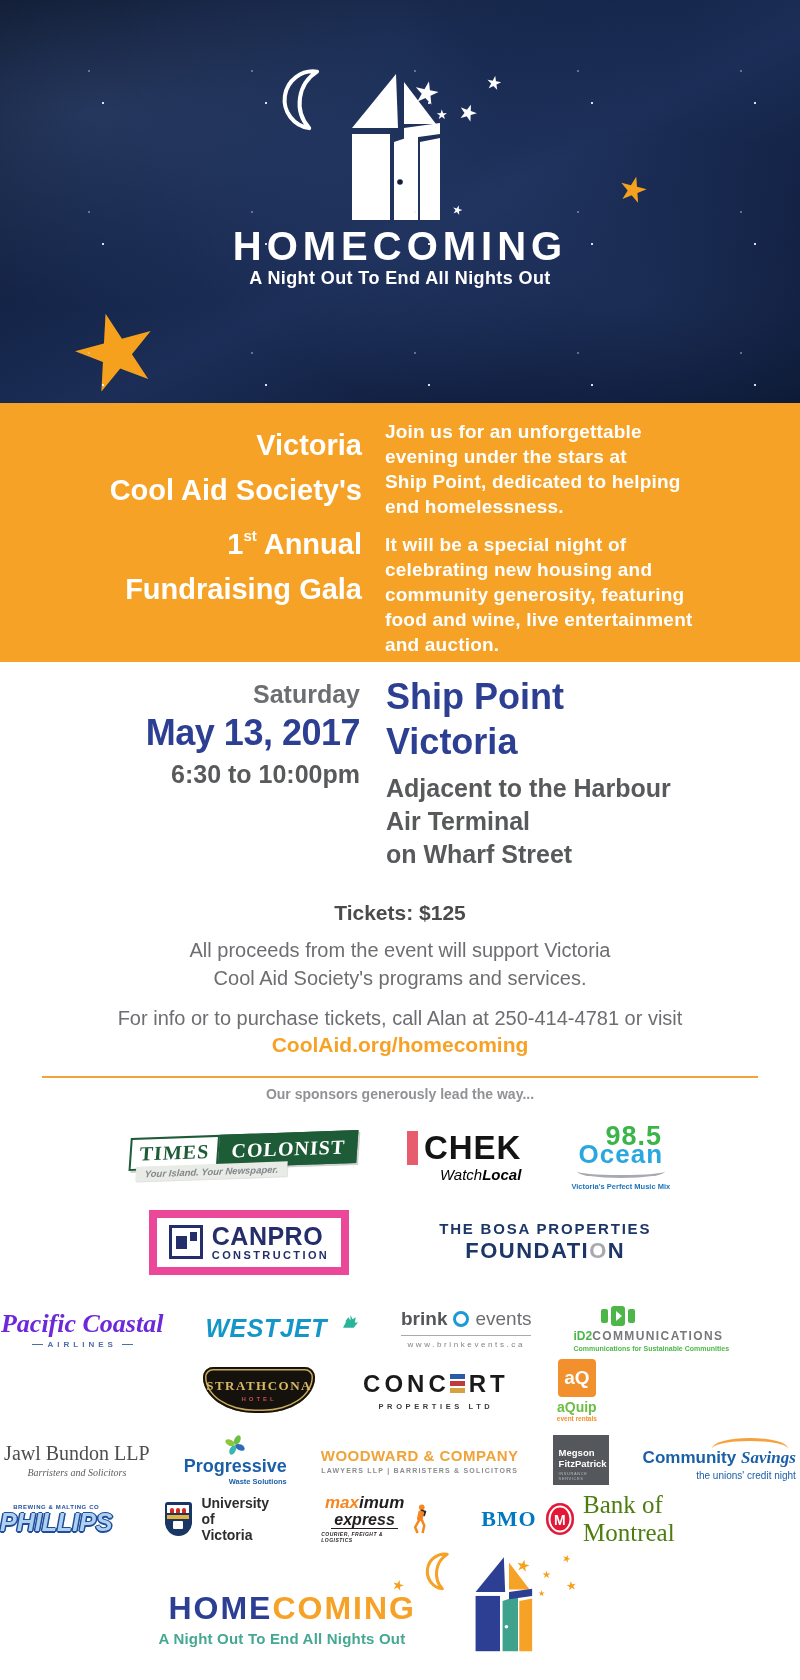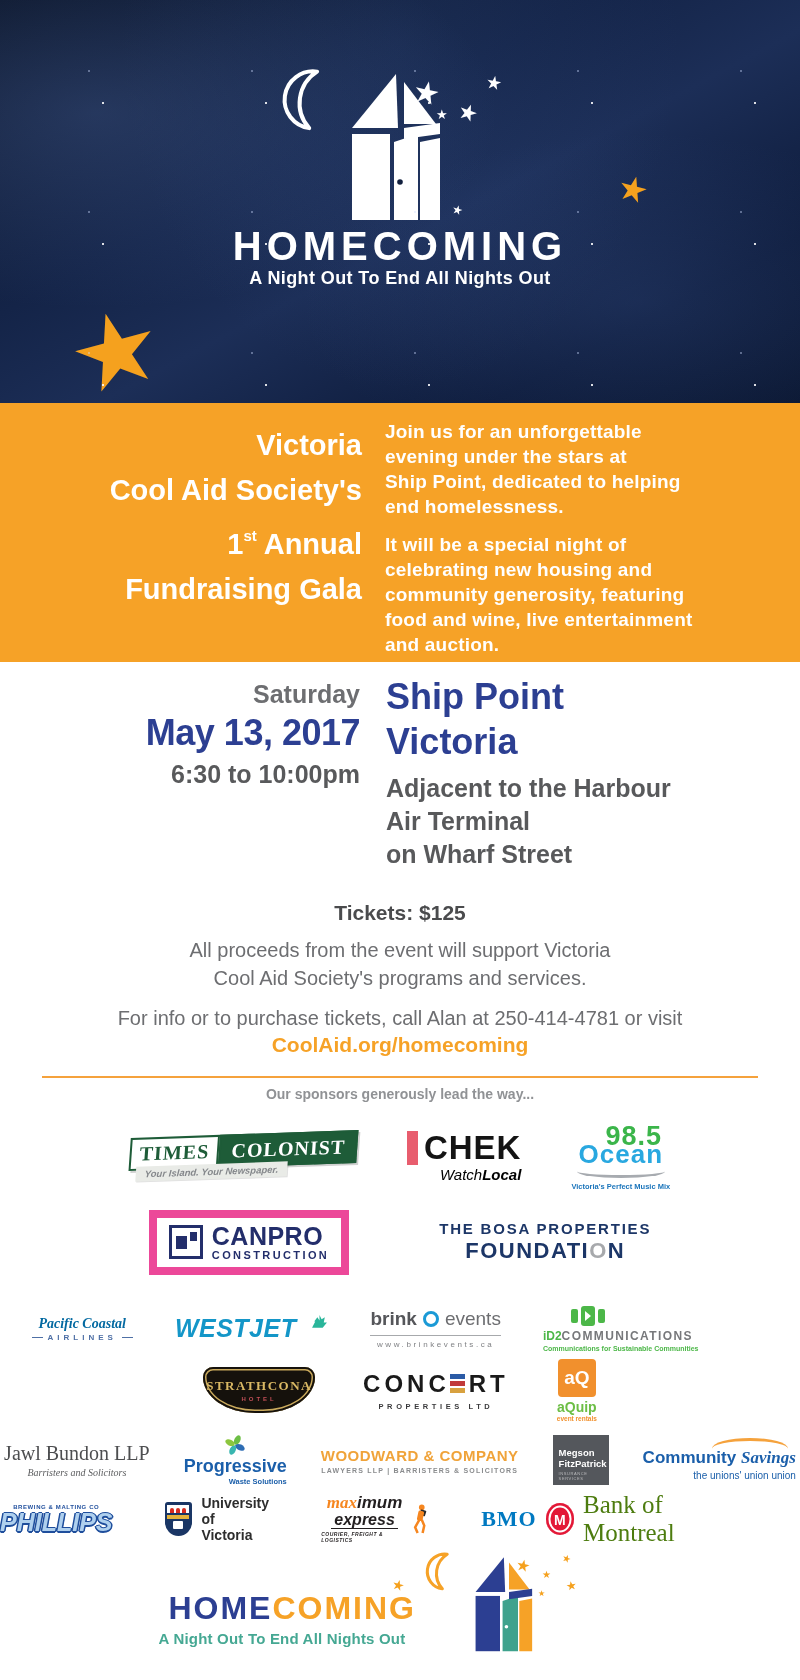--- a/index.html
+++ b/index.html
@@ -109,21 +109,21 @@
   .canpro-sub{color:#232E6B;font-size:11px;font-weight:800;letter-spacing:2.4px;}
 
   
   .lg-bosa{text-align:center;color:#1C3667;}
   .bosa-l1{font-size:15px;font-weight:600;letter-spacing:1.8px;}
   .bosa-l2{font-size:22px;font-weight:800;letter-spacing:1.5px;margin-top:1px;}
   .bosa-o{color:#A7A9AC;}
 
   
   .lg-pacific{display:flex;flex-direction:column;align-items:center;}
-  .pac-name{font-family:"Liberation Serif",serif;font-style:italic;font-weight:700;font-size:14px;color:#0369a1;}
+  .pac-name{font-family:"Liberation Serif",serif;font-style:italic;font-weight:700;font-size:26px;color:#6d28d9;}
   .pac-sub{display:flex;align-items:center;gap:5px;margin-top:1px;}
   .pac-sub span{font-size:8px;letter-spacing:4px;color:#4E6FA5;font-weight:700;}
   .pac-line{width:11px;height:1px;background:#4E6FA5;}
 
   
   .lg-westjet{display:flex;align-items:flex-start;gap:15px;}
   .wj-name{font-size:25px;font-weight:800;font-style:italic;color:#1496C8;letter-spacing:.5px;}
 
   
   .lg-brink{display:flex;flex-direction:column;align-items:center;}
@@ -213,21 +213,21 @@
   .uvic-band{width:22px;height:8px;background:#fff;display:flex;justify-content:center;align-items:flex-end;gap:2px;}
   .uvic-bird{width:4px;height:5px;background:#D52B1E;border-radius:2px 2px 0 0;}
   .uvic-bar{width:22px;height:4px;background:#E4B23A;}
   .uvic-book{width:10px;height:8px;background:#fff;border-radius:1px;}
   .uvic-text{font-size:14px;font-weight:700;color:#2D2D2D;line-height:1.15;}
 
   
   .lg-max{display:flex;align-items:center;gap:3px;}
   .max-text{display:flex;flex-direction:column;align-items:center;font-style:italic;}
   .max-l1{font-size:17px;font-weight:800;line-height:.95;}
-  .max-p1{color:#F6861F;font-family:Liberation Serif, serif;}.max-p2{color:#231F20;}
+  .max-p1{color:#F6861F;}.max-p2{color:#231F20;}
   .max-l2{font-size:16px;font-weight:700;color:#231F20;border-bottom:1.5px solid #231F20;
           line-height:1.1;padding:0 3px;}
   .max-sub{font-size:5px;color:#231F20;letter-spacing:.5px;margin-top:2px;font-weight:700;}
 
   
   .lg-bmo{display:flex;align-items:center;gap:9px;}
   .bmo-abbr{font-family:"Liberation Serif",serif;font-weight:700;font-size:22px;color:#0079C1;letter-spacing:1px;}
   .bmo-circle{width:32px;height:32px;border-radius:50%;background:#E31837;
               box-shadow:inset 0 0 0 2.5px #E31837, inset 0 0 0 4.5px #fff;
               display:flex;align-items:center;justify-content:center;}
@@ -448,21 +448,21 @@
         <div class="meg-l1">Megson</div>
         <div class="meg-l2">FitzPatrick</div>
         <div class="meg-sub">INSURANCE SERVICES</div>
       </div>
       <div class="lg-comm">
         <div class="comm-arc"></div>
         <div class="comm-row">
           <span class="comm-w1">Community</span>
           <span class="comm-w2">Savings</span>
         </div>
-        <div class="comm-sub">the unions' union union</div>
+        <div class="comm-sub">the unions' credit night</div>
       </div>
     </div>
 
     <div class="sp-row row6">
       <div class="lg-phil">
         <div class="phil-top">BREWING &amp; MALTING CO</div>
         <div class="phil-name">PHILLIPS</div>
       </div>
       <div class="lg-uvic">
         <div class="uvic-shield">

